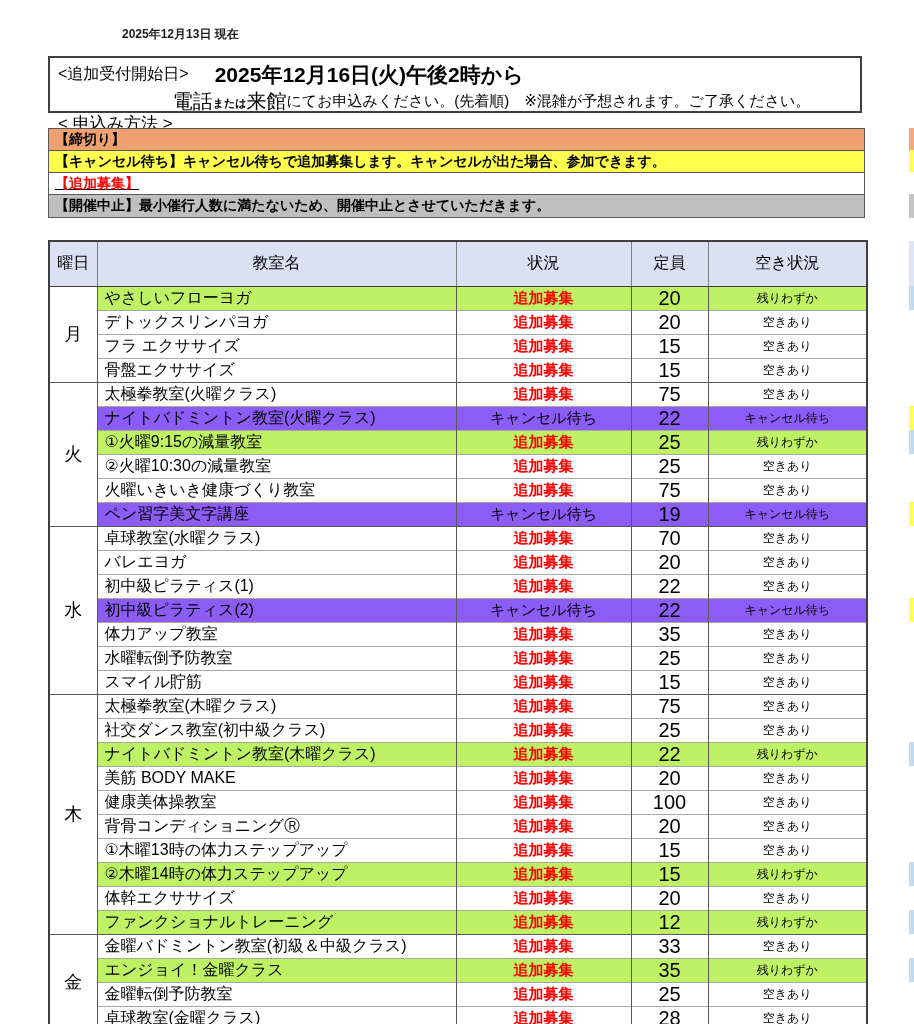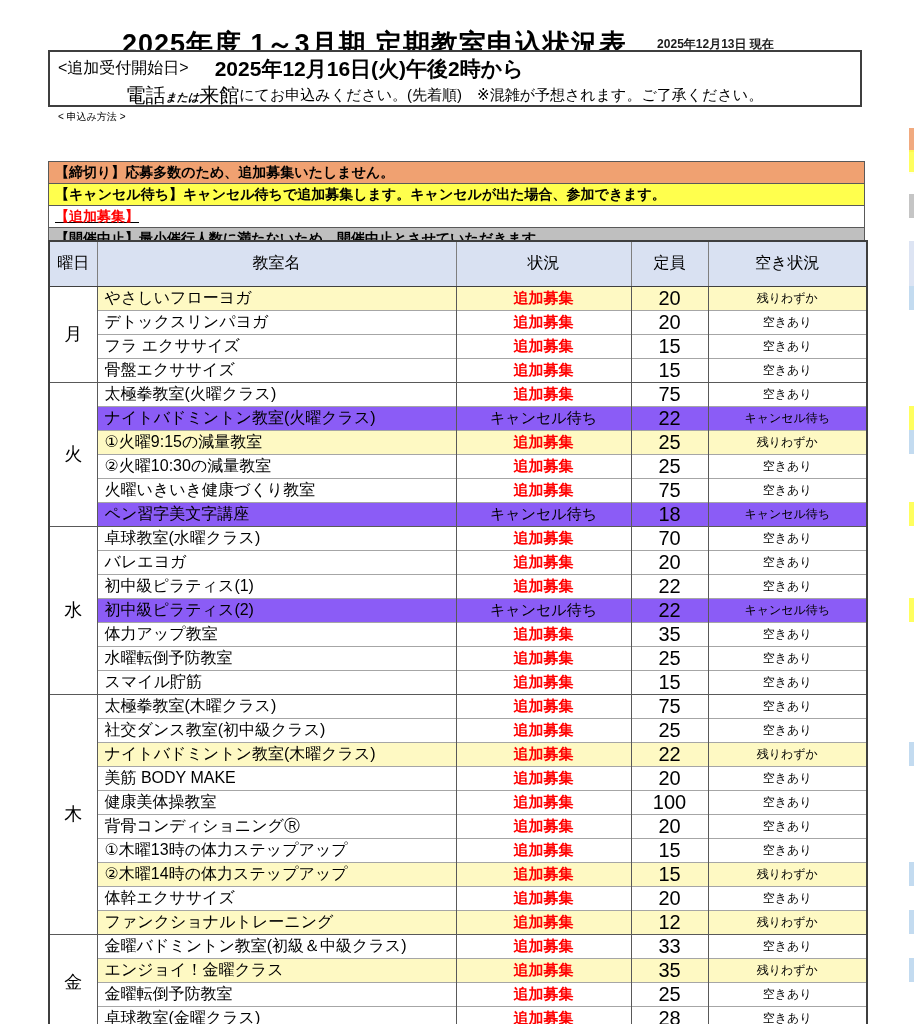--- a/index.html
+++ b/index.html
@@ -34,34 +34,34 @@
   .as-of {
     font-size: 12px;
     font-weight: bold;
     color: #1a1a1a;
   }
 
   
   .info-box {
     position: absolute;
     left: 48px;
-    top: 50px;
+    top: 56px;
     width: 814px;
     height: 57px;
     border: 2px solid #3f3f3f;
     background: #fff;
     padding: 2px 8px 0 8px;
   }
   .info-line1 { display: flex; align-items: center; height: 29px; white-space: nowrap; }
   .info-line1 .label { font-size: 16px; }
   .info-line1 .value { font-size: 21px; font-weight: bold; margin-left: 26px; }
   .info-line2 { display: flex; align-items: center; height: 24px; white-space: nowrap; }
-  .info-line2 .label { font-size: 10px; margin-top: 44px; }
+  .info-line2 .label { font-size: 17px; margin-top: 44px; }
   .info-line2 .big { font-size: 20px; font-weight: normal; }
-  .info-line2 .small { font-size: 11px; font-weight: bold; align-self: flex-end; padding-bottom: 2px; font-style: italic; }
+  .info-line2 .small { font-size: 11px; font-weight: bold; align-self: flex-end; padding-bottom: 2px; }
   .info-line2 .rest { font-size: 15px; }
 
   
   .legend {
     position: absolute;
     left: 48px;
     top: 128px;
     width: 817px;
   }
   .legend-row {
@@ -108,59 +108,57 @@
     text-align: center;
     vertical-align: middle;
     font-size: 18px;
     background: #ffffff;
   }
   .name-cell { font-size: 16px; padding-left: 7px; text-align: left; }
   .status-cell { text-align: center; font-size: 15px; margin-left: 16px; }
   .status-red { color: #ff0000; font-weight: bold; }
   .capacity-cell { text-align: center; font-size: 20px; }
   .availability-cell { text-align: center; font-size: 12px; }
-  tr.hl-blue td:not(.day-cell) { background: #fef9c3; }
+  tr.hl-blue td:not(.day-cell) { background: #bef264; }
   tr.hl-yellow td:not(.day-cell) { background: #8b5cf6; }
 
   
   .sliver {
     position: absolute;
     right: 0;
     width: 5px;
     opacity: 0.9;
   }
 </style>
 </head>
 <body>
 
 <div class="page">
 
   <div class="title-row">
-    <span class="page-title">2025年度 1～3月期 定期教室申込状況表</span>
     <span class="as-of">2025年12月13日 現在</span>
   </div>
 
   <div class="info-box">
     <div class="info-line1">
       <span class="label">&lt;追加受付開始日&gt;</span>
       <span class="value">2025年12月16日(火)午後2時から</span>
     </div>
     <div class="info-line2">
       <span class="label">&lt; 申込み方法 &gt;</span>
       <span class="big">電話</span>
       <span class="small">または</span>
       <span class="big">来館</span>
       <span class="rest">にてお申込みください。(先着順)　※混雑が予想されます。ご了承ください。</span>
     </div>
   </div>
 
   <div class="legend">
-      <div class="legend-row" style="background: rgb(240, 161, 113); margin-top: 33px;">
+      <div class="legend-row" style="background: rgb(240, 161, 113);">
         <span style="color: rgb(0, 0, 0);">【締切り】</span>
-        <span> 応募多数のため、追加募集いたしません。</span>
       </div>
       <div class="legend-row" style="background: rgb(255, 255, 77);">
         <span style="color: rgb(0, 0, 0);">【キャンセル待ち】</span>
         <span>キャンセル待ちで追加募集します。キャンセルが出た場合、参加できます。</span>
       </div>
       <div class="legend-row" style="background: rgb(255, 255, 255); text-decoration: underline;">
         <span style="color: rgb(255, 0, 0);">【追加募集】</span>
       </div>
       <div class="legend-row" style="background: rgb(191, 191, 191);">
         <span style="color: rgb(0, 0, 0);">【開催中止】</span>
@@ -238,21 +236,21 @@
         </tr>
         <tr>
           <td class="name-cell">火曜いきいき健康づくり教室</td>
           <td class="status-cell status-red">追加募集</td>
           <td class="capacity-cell">75</td>
           <td class="availability-cell">空きあり</td>
         </tr>
         <tr class="hl-yellow">
           <td class="name-cell">ペン習字美文字講座</td>
           <td class="status-cell">キャンセル待ち</td>
-          <td class="capacity-cell">18</td>
+          <td class="capacity-cell">19</td>
           <td class="availability-cell">キャンセル待ち</td>
         </tr>
         <tr class="group-start">
           <td class="day-cell" rowspan="7">水</td>
           <td class="name-cell">卓球教室(水曜クラス)</td>
           <td class="status-cell status-red">追加募集</td>
           <td class="capacity-cell">70</td>
           <td class="availability-cell">空きあり</td>
         </tr>
         <tr>

